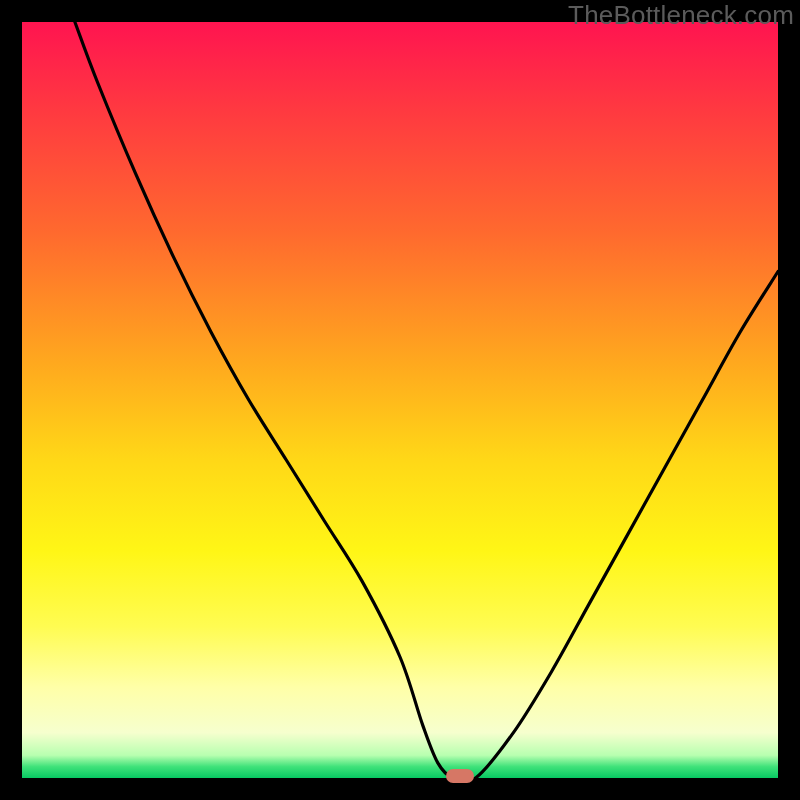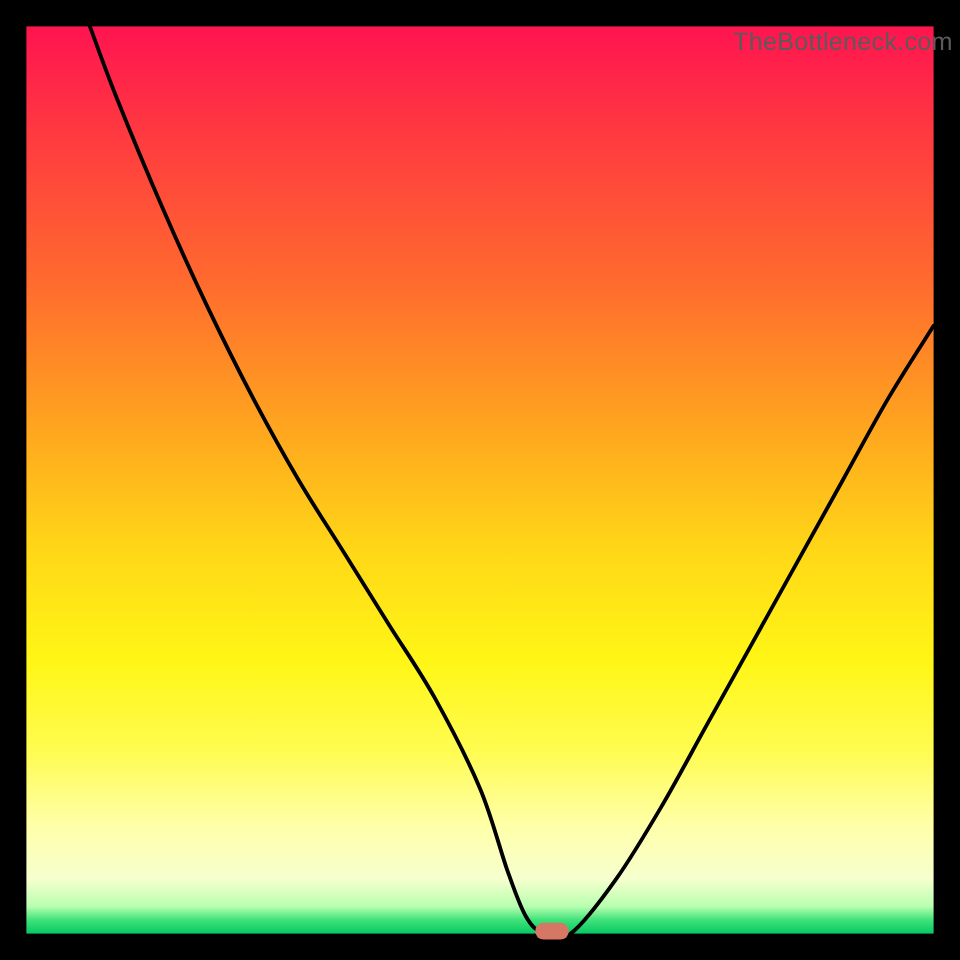--- a/index.html
+++ b/index.html
@@ -39,26 +39,25 @@
       #f6ffce 94%,
       #b8ffb0 97%,
       #3fe27a 98.5%,
       #08c862 100%
     );
   }
   .watermark {
     position: absolute;
     top: 0px;
     right: 6px;
-    font-size: 21px;
+    font-size: 26px;
     font-weight: 500;
     color: #5b5b5b;
     letter-spacing: 0.2px;
     user-select: none;
-    margin-top: 24px;
   }
   svg.curve {
     position: absolute;
     left: 22px;
     top: 22px;
     width: 756px;
     height: 756px;
     overflow: visible;
   }
   .marker {

